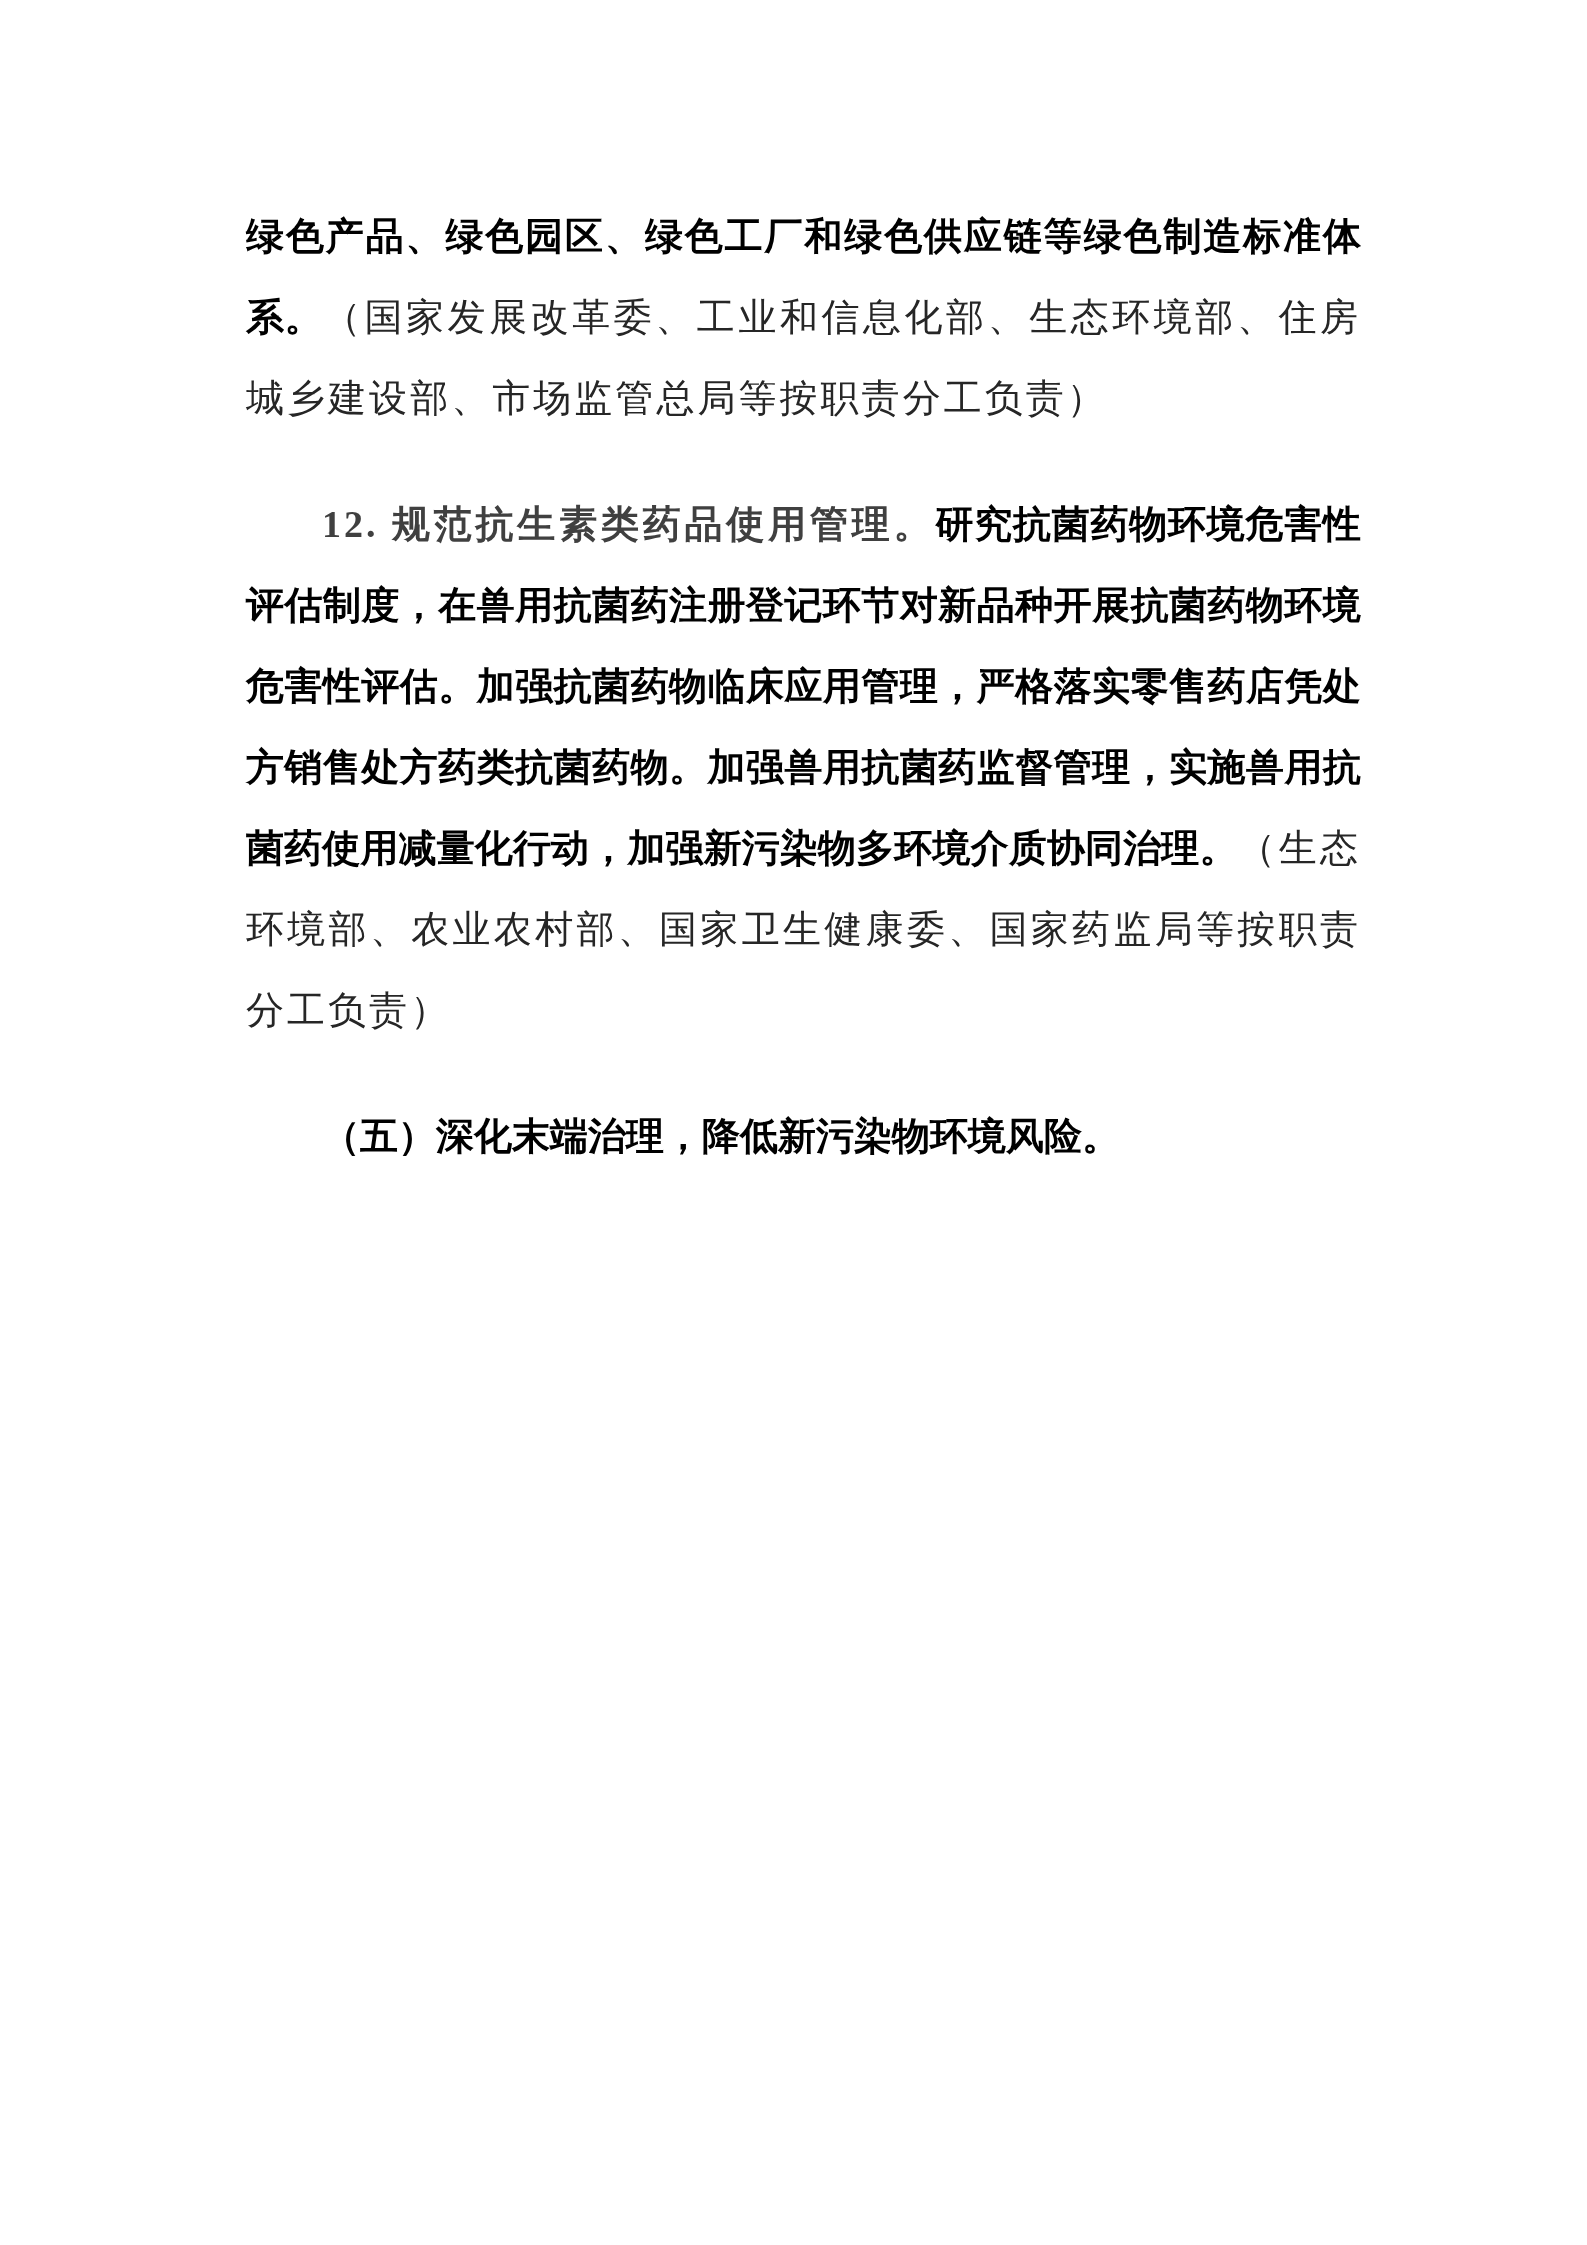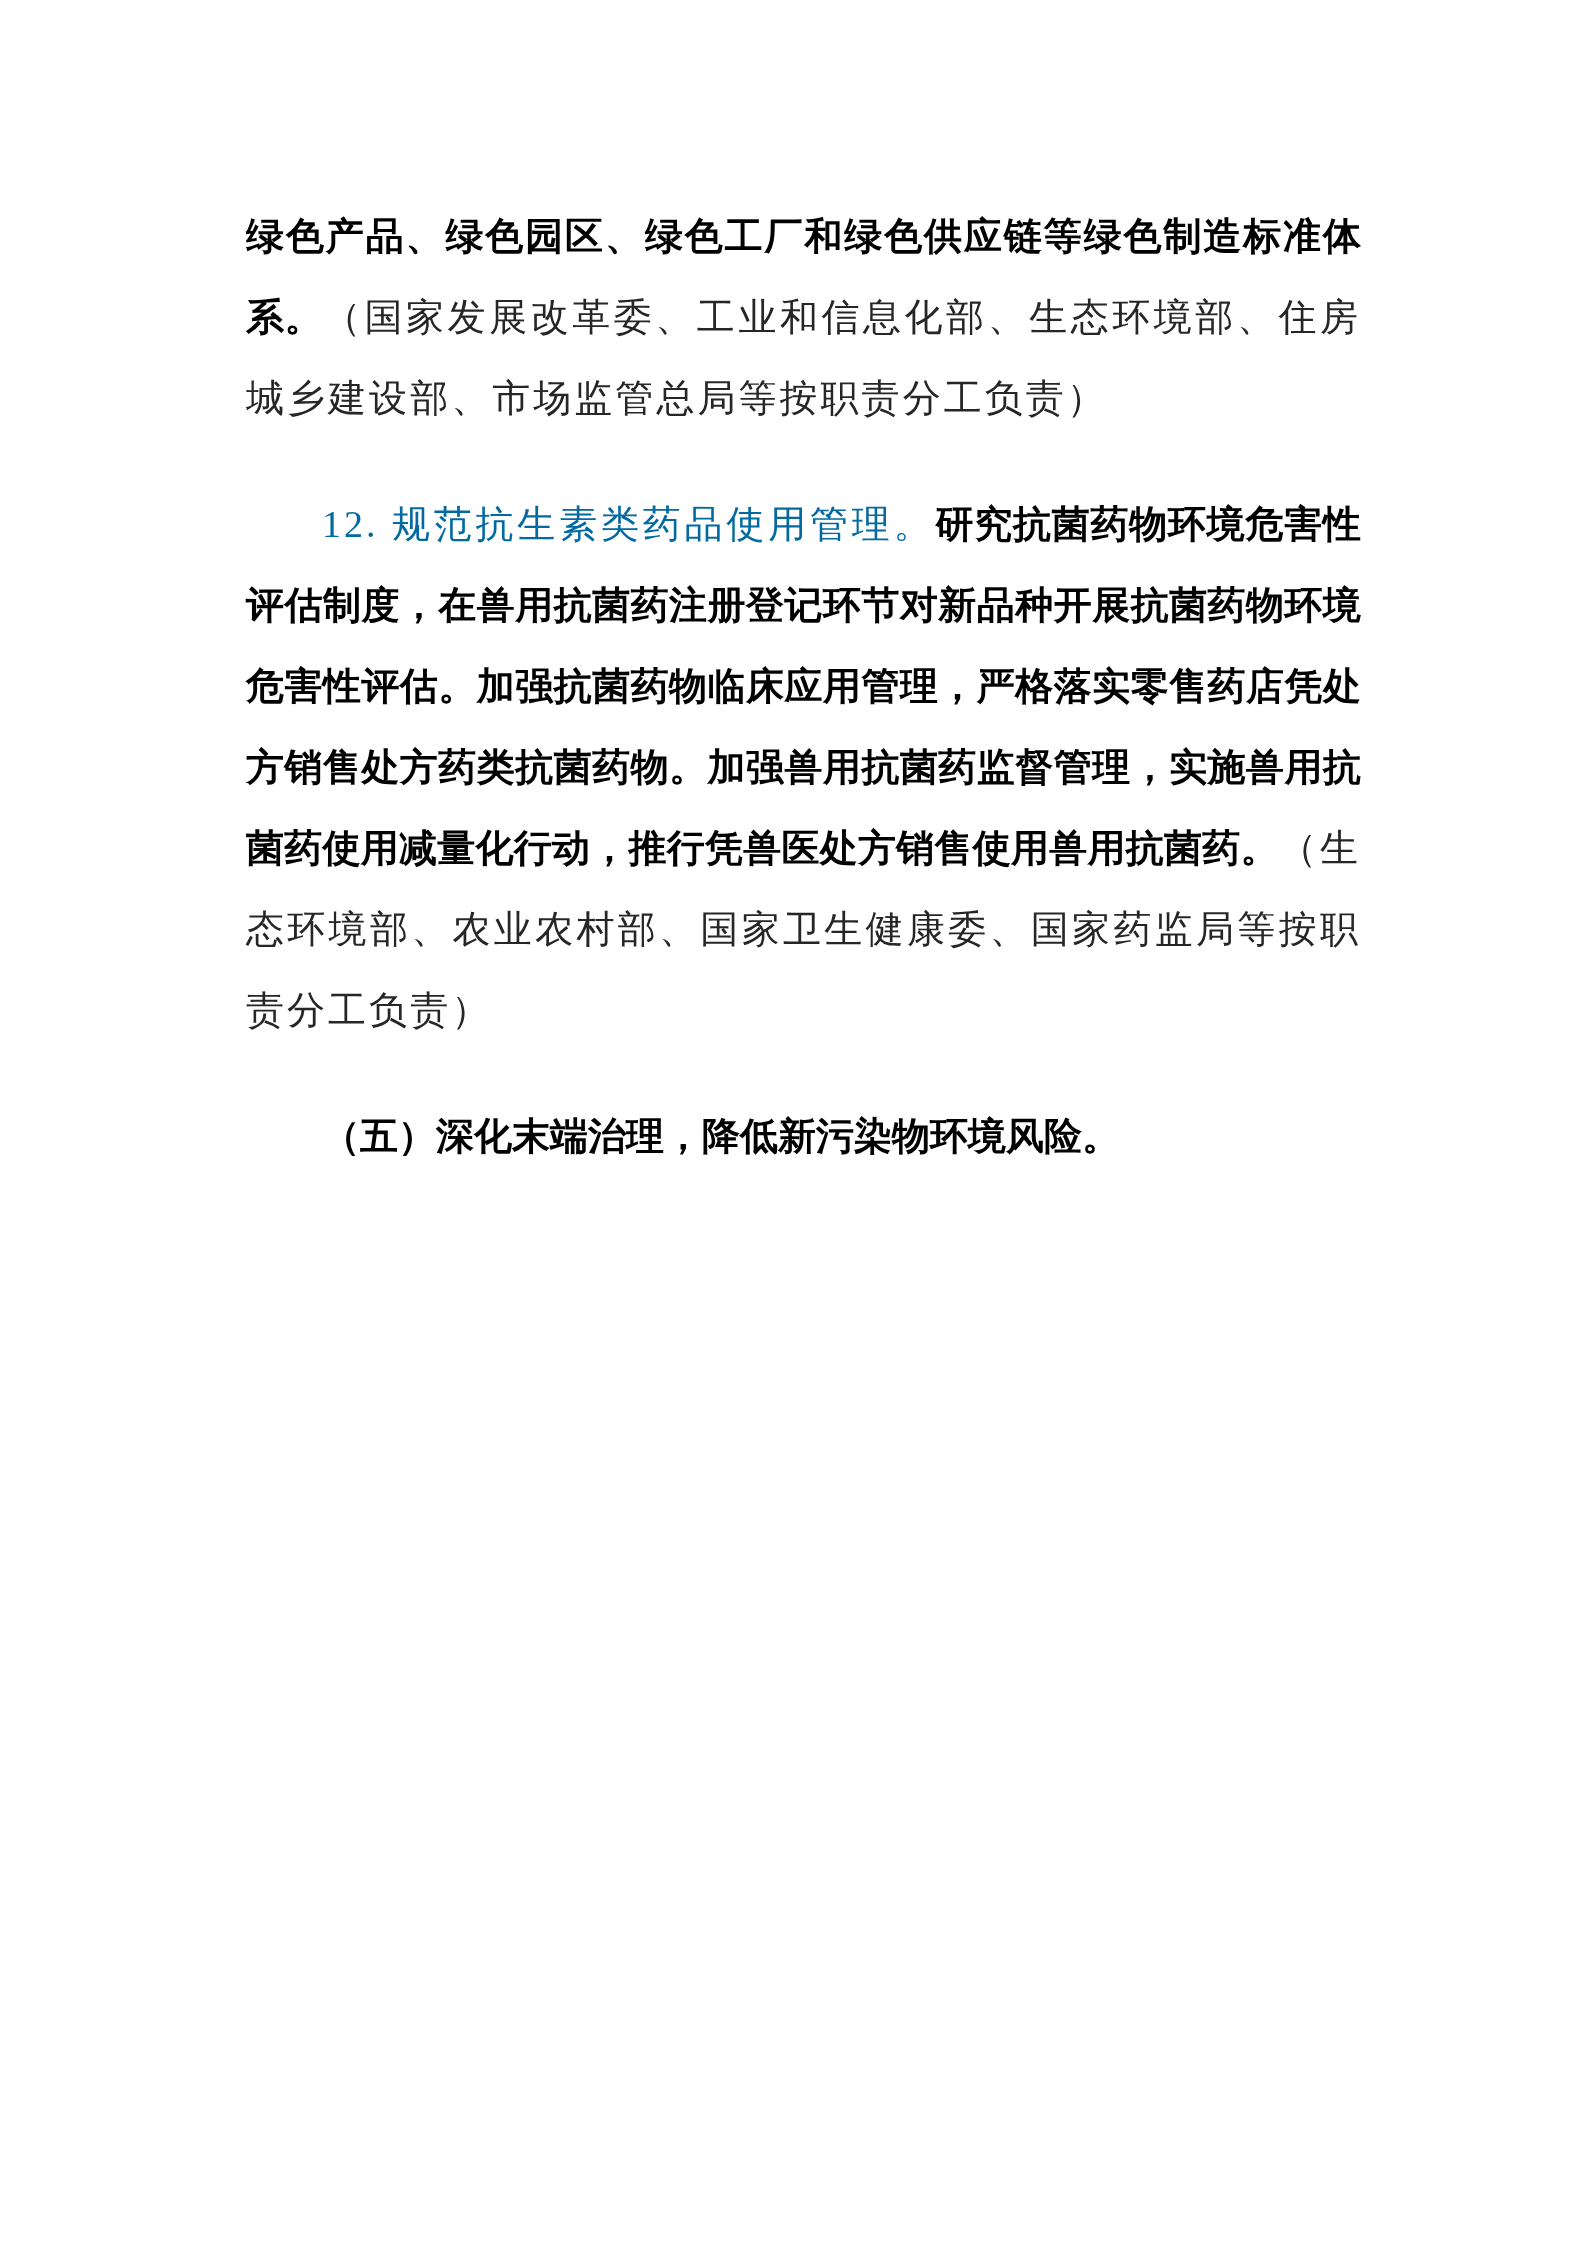--- a/index.html
+++ b/index.html
@@ -41,33 +41,33 @@
     text-indent: 76px;
   }
   .seg-bold {
     font-family: "Liberation Sans", "DejaVu Sans", sans-serif;
     font-weight: 700;
     color: #000000;
     letter-spacing: 0;
   }
   .seg-kaiti {
     font-family: "Liberation Serif", "DejaVu Serif", serif;
-    font-weight: 400;
-    color: #0369a1;
+    font-weight: 700;
+    color: #404040;
     letter-spacing: 0.08em;
   }
   .seg-fangsong {
     font-family: "Liberation Serif", "DejaVu Serif", serif;
     font-weight: 400;
     color: #262626;
     letter-spacing: 0.08em;
   }
 </style>
 </head>
 <body>
 
 <div class="page">
   <div class="text-block" id="body-container">
       <p class="para"><span class="seg-bold">绿色产品、绿色园区、绿色工厂和绿色供应链等绿色制造标准体系。</span><span class="seg-fangsong">（国家发展改革委、工业和信息化部、生态环境部、住房城乡建设部、市场监管总局等按职责分工负责）</span></p>
-      <p class="para indent"><span class="seg-kaiti">12. 规范抗生素类药品使用管理。</span><span class="seg-bold">研究抗菌药物环境危害性评估制度，在兽用抗菌药注册登记环节对新品种开展抗菌药物环境危害性评估。加强抗菌药物临床应用管理，严格落实零售药店凭处方销售处方药类抗菌药物。加强兽用抗菌药监督管理，实施兽用抗菌药使用减量化行动，推行凭兽医处方销售使用兽用抗菌药。</span><span class="seg-fangsong">（生态环境部、农业农村部、国家卫生健康委、国家药监局等按职责分工负责）</span></p>
+      <p class="para indent"><span class="seg-kaiti">12. 规范抗生素类药品使用管理。</span><span class="seg-bold">研究抗菌药物环境危害性评估制度，在兽用抗菌药注册登记环节对新品种开展抗菌药物环境危害性评估。加强抗菌药物临床应用管理，严格落实零售药店凭处方销售处方药类抗菌药物。加强兽用抗菌药监督管理，实施兽用抗菌药使用减量化行动，加强新污染物多环境介质协同治理。</span><span class="seg-fangsong">（生态环境部、农业农村部、国家卫生健康委、国家药监局等按职责分工负责）</span></p>
       <p class="para indent"><span class="seg-bold">（五）深化末端治理，降低新污染物环境风险。</span></p>
     </div>
 </div>
 
 </body></html>

